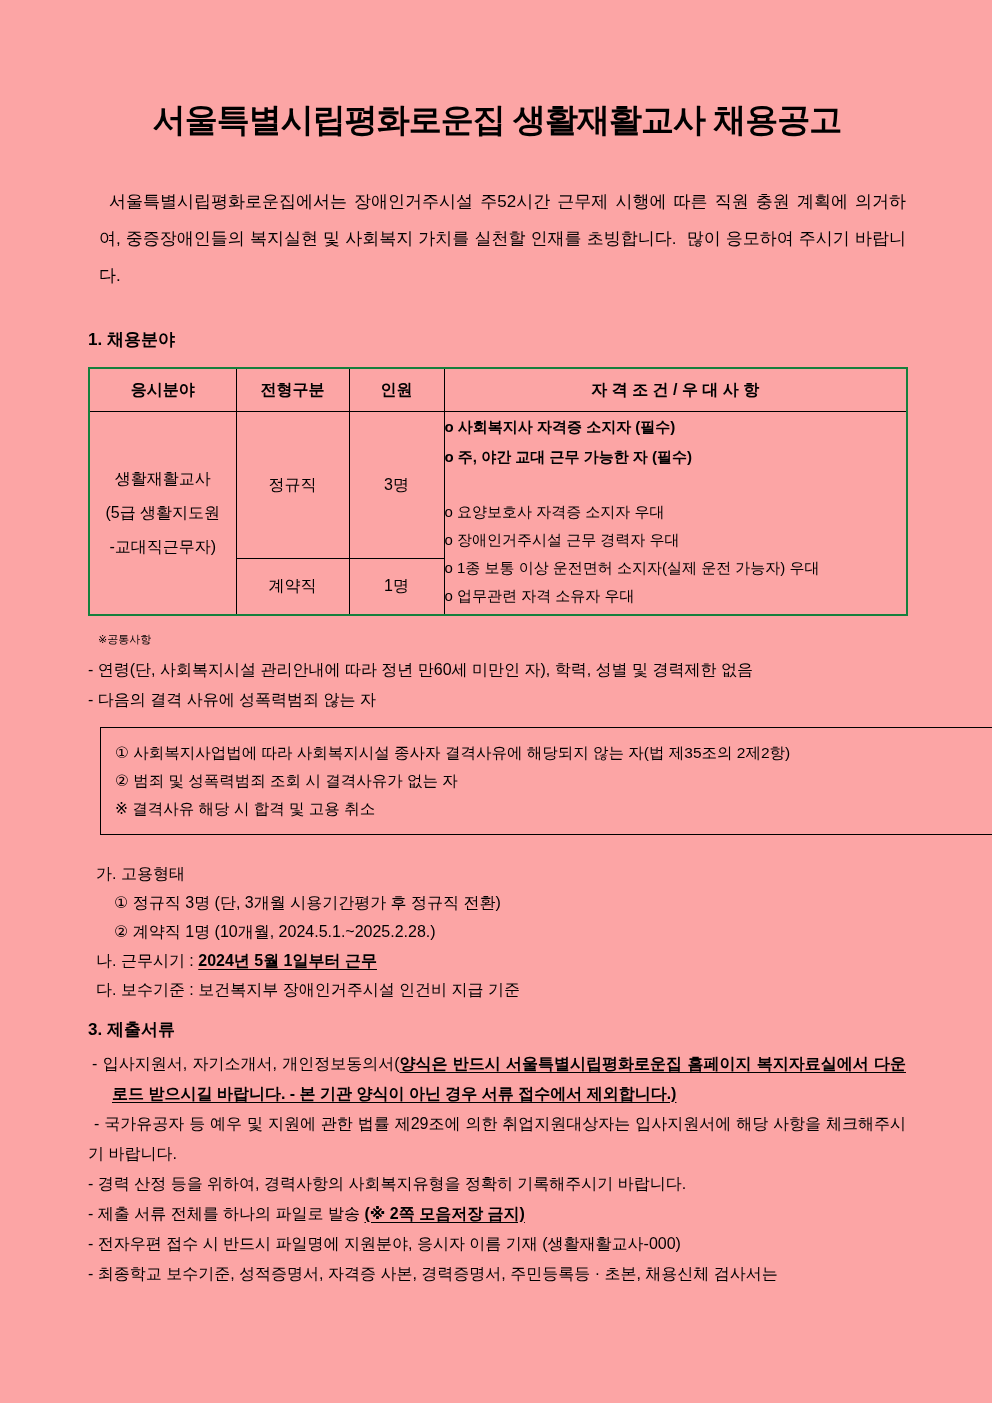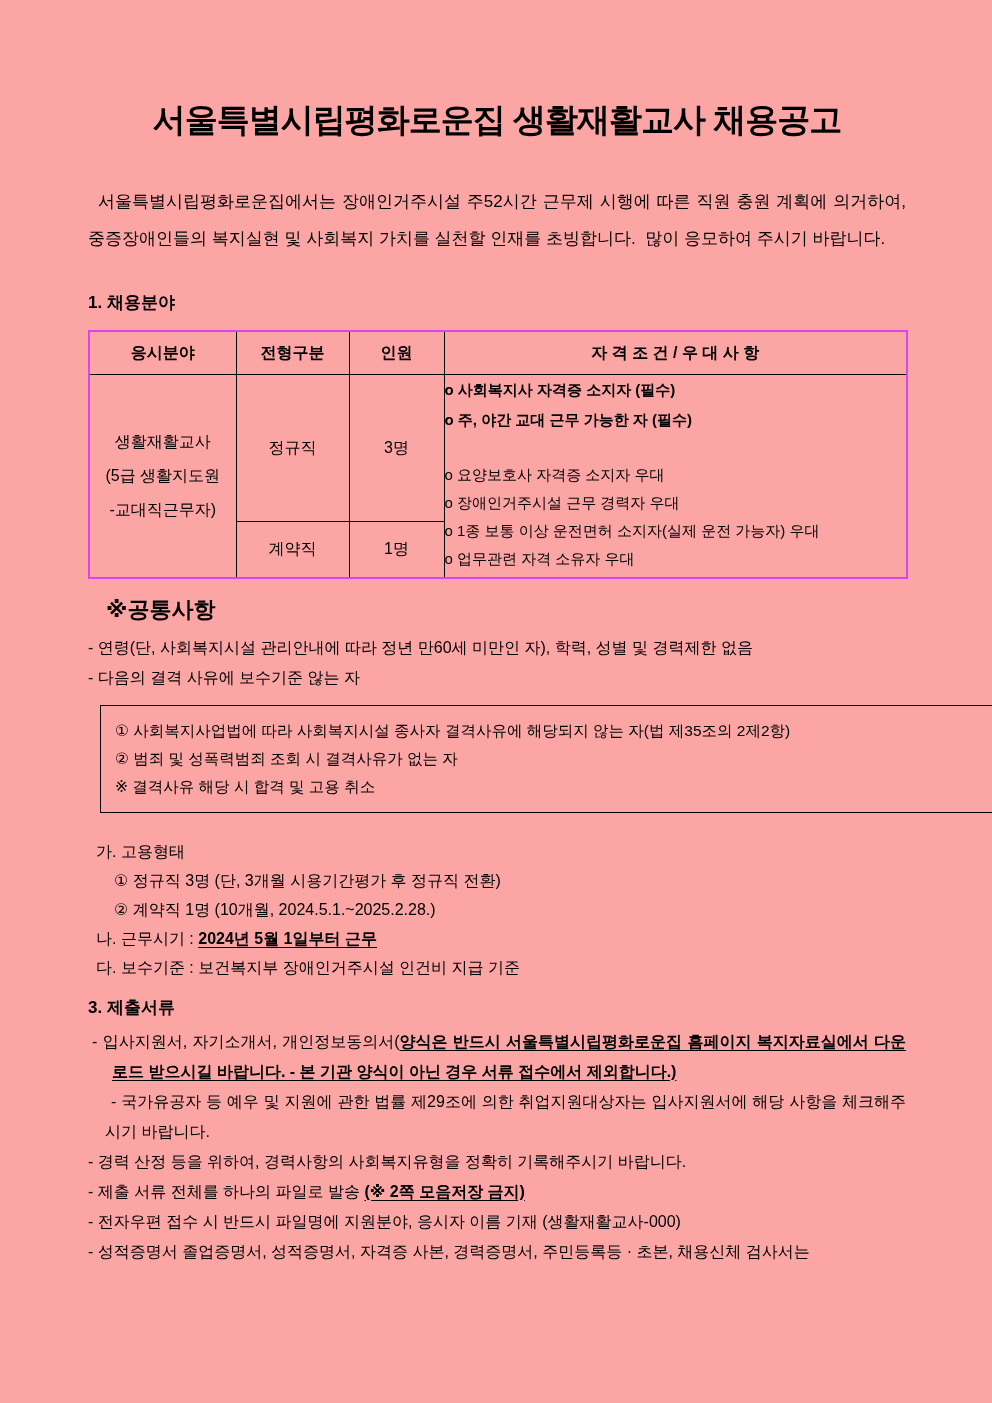--- a/index.html
+++ b/index.html
@@ -25,33 +25,33 @@
     letter-spacing: -1px;
     white-space: nowrap;
     margin: 0 0 40px 0;
   }
   .intro {
     font-size: 17px;
     line-height: 37px;
     text-align: justify;
     text-indent: 10px;
     word-break: normal;
-    margin: 0 0 34px 0;
+    margin: 0 0 34px 11px;
   }
   .sec-heading {
     font-size: 17px;
     font-weight: bold;
     margin: 0 0 16px 0;
   }
   
   table.recruit {
     border-collapse: collapse;
     table-layout: fixed;
     width: 818px;
-    border: 2px solid #d946ef;
+    border: 2px solid #15803d;
     font-size: 16px;
   }
   table.recruit th, table.recruit td {
     border: 1px solid #000;
     padding: 0;
   }
   table.recruit th {
     height: 42px;
     font-weight: bold;
     text-align: center;
@@ -67,23 +67,23 @@
   td.qual-cell {
     vertical-align: top;
     padding: 12px 4px 6px 8px;
     font-size: 15px;
   }
   .qual-req  { font-weight: bold; line-height: 30px; }
   .qual-gap  { height: 26px; }
   .qual-pref { line-height: 28px; }
   
   .common-heading {
-    font-size: 22px;
-    font-weight: bold;
-    margin: 16px 0 8px 18px;
+    font-size: 11px;
+    font-weight: normal;
+    margin: 16px 0 8px 10px;
   }
   .common-item {
     font-size: 16px;
     line-height: 30px;
     margin-left: 0;
   }
   .dq-box {
     border: 1px solid #000;
     box-sizing: border-box;
     width: 926px;
@@ -109,21 +109,21 @@
   .em-underline {
     font-weight: bold;
     text-decoration: underline;
     text-underline-offset: 3px;
   }
   .hang {
     padding-left: 24px;
     text-indent: -20px;
     text-align: justify;
   }
-  .just { text-align: justify; margin-left: 17px; }
+  .just { text-align: justify; }
   .mini-indent { text-indent: 6px; }
 </style>
 </head>
 <body>
 
 <div class="page">
 
   <h1 class="title">서울특별시립평화로운집 생활재활교사 채용공고</h1>
 
   <p class="intro">서울특별시립평화로운집에서는 장애인거주시설 주52시간 근무제 시행에 따른 직원 충원 계획에 의거하여, 중증장애인들의 복지실현 및 사회복지 가치를 실천할 인재를 초빙합니다.&nbsp; 많이 응모하여 주시기 바랍니다.</p>
@@ -164,21 +164,21 @@
     </tr>
     <tr class="row-contract">
       <td class="cell-center">계약직</td>
       <td class="cell-center">1명</td>
     </tr>
   </tbody>
     </table>
 
   <div class="common-heading">※공통사항</div>
   <div class="common-item">- 연령(단, 사회복지시설 관리안내에 따라 정년 만60세 미만인 자), 학력, 성별 및 경력제한 없음</div>
-  <div class="common-item">- 다음의 결격 사유에 보수기준 않는 자</div>
+  <div class="common-item">- 다음의 결격 사유에 성폭력범죄 않는 자</div>
 
   <div class="dq-box">
     <div>① 사회복지사업법에 따라 사회복지시설 종사자 결격사유에 해당되지 않는 자(법 제35조의 2제2항)</div>
     <div>② 범죄 및 성폭력범죄 조회 시 결격사유가 없는 자</div>
     <div>※ 결격사유 해당 시 합격 및 고용 취소</div>
   </div>
 
   <div class="s2-block">
     <div class="line ind-8">가. 고용형태</div>
     <div class="line ind-24">① 정규직 3명 (단, 3개월 시용기간평가 후 정규직 전환)</div>
@@ -187,16 +187,16 @@
     <div class="line ind-8">다. 보수기준 : 보건복지부 장애인거주시설 인건비 지급 기준</div>
   </div>
 
   <div class="s3-block">
     <div class="sec-heading" style="margin-bottom:8px">3. 제출서류</div>
     <div class="line-30 hang"><span>- 입사지원서, 자기소개서, 개인정보동의서(</span><span class="em-underline">양식은 반드시 서울특별시립평화로운집 홈페이지 복지자료실에서 다운로드 받으시길 바랍니다. - 본 기관 양식이 아닌 경우 서류 접수에서 제외합니다.)</span></div>
     <div class="line-30 just mini-indent">- 국가유공자 등 예우 및 지원에 관한 법률 제29조에 의한 취업지원대상자는 입사지원서에 해당 사항을 체크해주시기 바랍니다.</div>
     <div class="line-30">- 경력 산정 등을 위하여, 경력사항의 사회복지유형을 정확히 기록해주시기 바랍니다.</div>
     <div class="line-30"><span>- 제출 서류 전체를 하나의 파일로 발송 </span><span class="em-underline">(※ 2쪽 모음저장 금지)</span></div>
     <div class="line-30">- 전자우편 접수 시 반드시 파일명에 지원분야, 응시자 이름 기재 (생활재활교사-000)</div>
-    <div class="line-30">- 성적증명서 졸업증명서, 성적증명서, 자격증 사본, 경력증명서, 주민등록등 · 초본, 채용신체 검사서는</div>
+    <div class="line-30">- 최종학교 보수기준, 성적증명서, 자격증 사본, 경력증명서, 주민등록등 · 초본, 채용신체 검사서는</div>
   </div>
 
 </div>
 
 </body></html>

